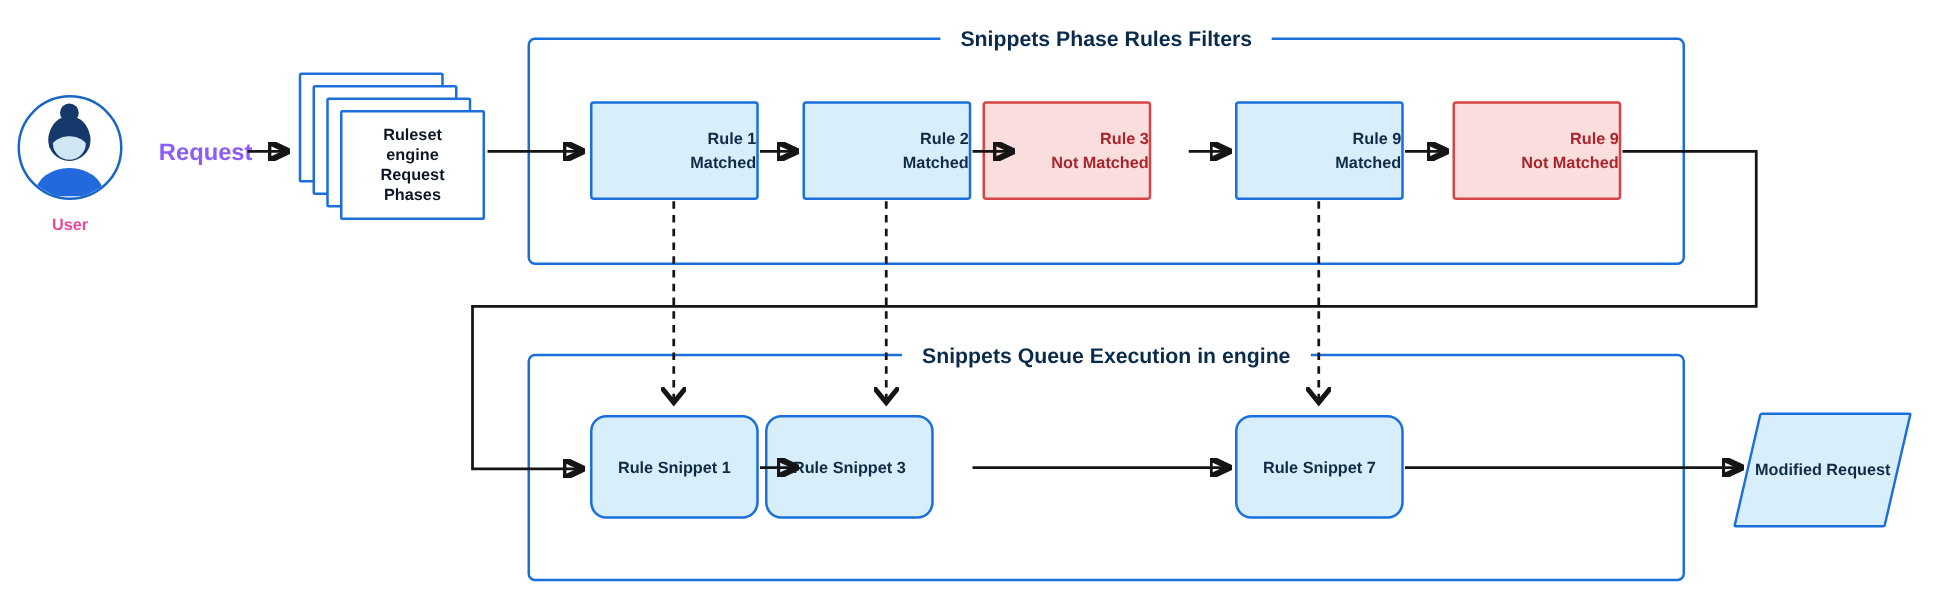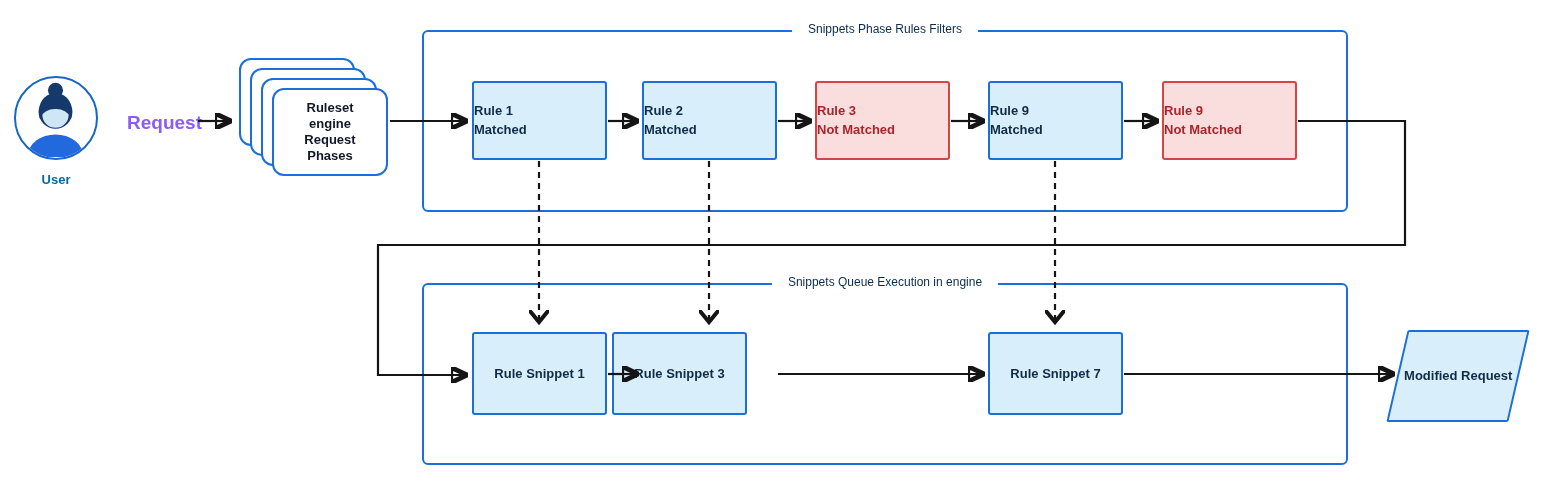--- a/index.html
+++ b/index.html
@@ -7,62 +7,62 @@
     position:relative;width:1546px;height:491px;background:#ffffff;
     font-family:"Liberation Sans",sans-serif;overflow:hidden;
   }
   
   .avatar{
     position:absolute;left:14px;top:76px;width:84px;height:84px;border-radius:50%;
     border:2.5px solid #1766c8;background:#ffffff;overflow:hidden;box-sizing:border-box;
   }
   .user-label{
     position:absolute;left:14px;top:172px;width:84px;text-align:center;
-    font-size:13px;font-weight:bold;color:#0369a1;
+    font-size:13px;font-weight:bold;color:#ec4899;
   }
   .request-label{
     position:absolute;left:118px;top:112px;width:84px;text-align:right;
     font-size:19px;font-weight:bold;color:#8b5cf6;
   }
   
   .sheet{
     position:absolute;width:116px;height:88px;background:#ffffff;
-    border:2.5px solid #1a6fdb;border-radius:12px;box-sizing:border-box;
+    border:2.5px solid #1a6fdb;border-radius:2px;box-sizing:border-box;
   }
   .sheet.s1{left:239px;top:58px;}
   .sheet.s2{left:250px;top:68px;}
   .sheet.s3{left:261px;top:78px;}
   .sheet.front{
     left:272px;top:88px;display:flex;align-items:center;justify-content:center;
     text-align:center;font-size:13px;font-weight:bold;color:#101828;line-height:1.25;
     padding:4px 10px;
   }
   
   .container{
     position:absolute;left:422px;width:926px;height:182px;
     border:2.5px solid #1a6fdb;border-radius:6px;box-sizing:border-box;background:transparent;
   }
   .container.phase{top:30px;}
   .container.queue{top:283px;}
   .container-title{
     position:absolute;left:50%;top:-10px;transform:translateX(-50%);
     background:#ffffff;padding:0 16px;white-space:nowrap;
-    font-size:12px;font-weight:normal;color:#0b2b4d;text-align:center;
+    font-size:17px;font-weight:bold;color:#0b2b4d;text-align:center;
   }
   
   .rule{
     position:absolute;width:135px;height:79px;top:81px;box-sizing:border-box;
-    border-radius:3px;display:flex;flex-direction:column;align-items:flex-start;justify-content:center;
+    border-radius:3px;display:flex;flex-direction:column;align-items:flex-end;justify-content:center;
     text-align:center;font-size:13px;font-weight:bold;line-height:1.45;
   }
   .rule.blue{background:#d9eefb;border:2.5px solid #1a6fdb;color:#0f2b46;}
   .rule.red{background:#fadddd;border:2.5px solid #d64545;color:#a8262b;}
   .snippet{
     position:absolute;width:135px;height:83px;top:332px;box-sizing:border-box;
-    background:#d9eefb;border:2.5px solid #1a6fdb;border-radius:3px;
+    background:#d9eefb;border:2.5px solid #1a6fdb;border-radius:13px;
     display:flex;align-items:center;justify-content:center;text-align:center;
     font-size:13px;font-weight:bold;color:#0f2b46;
   }
   
   .output{
     position:absolute;left:1397px;top:330px;width:122px;height:92px;box-sizing:border-box;
     background:#d9eefb;border:2.5px solid #1a6fdb;border-radius:2px;
     transform:skewX(-13deg);display:flex;align-items:center;justify-content:center;
   }
   .output-text{
@@ -104,21 +104,21 @@
   </div>
 
   <div class="rule blue" style="left:472px">
     <span>Rule 1</span>
     <span>Matched</span>
   </div>
   <div class="rule blue" style="left:642px">
     <span>Rule 2</span>
     <span>Matched</span>
   </div>
-  <div class="rule red" style="left:815px">
+  <div class="rule red" style="left:786px">
     <span>Rule 3</span>
     <span>Not Matched</span>
   </div>
   <div class="rule blue" style="left:988px">
     <span>Rule 9</span>
     <span>Matched</span>
   </div>
   <div class="rule red" style="left:1162px">
     <span>Rule 9</span>
     <span>Not Matched</span>

